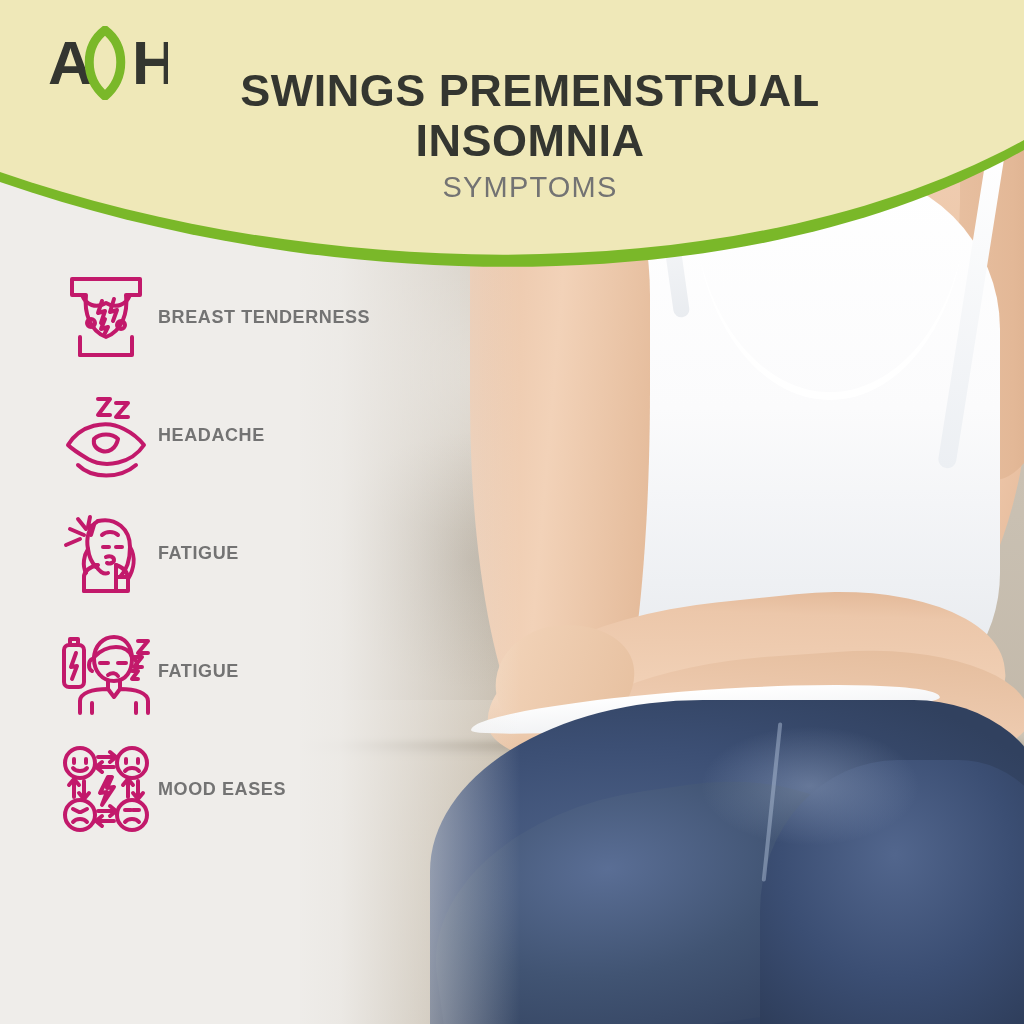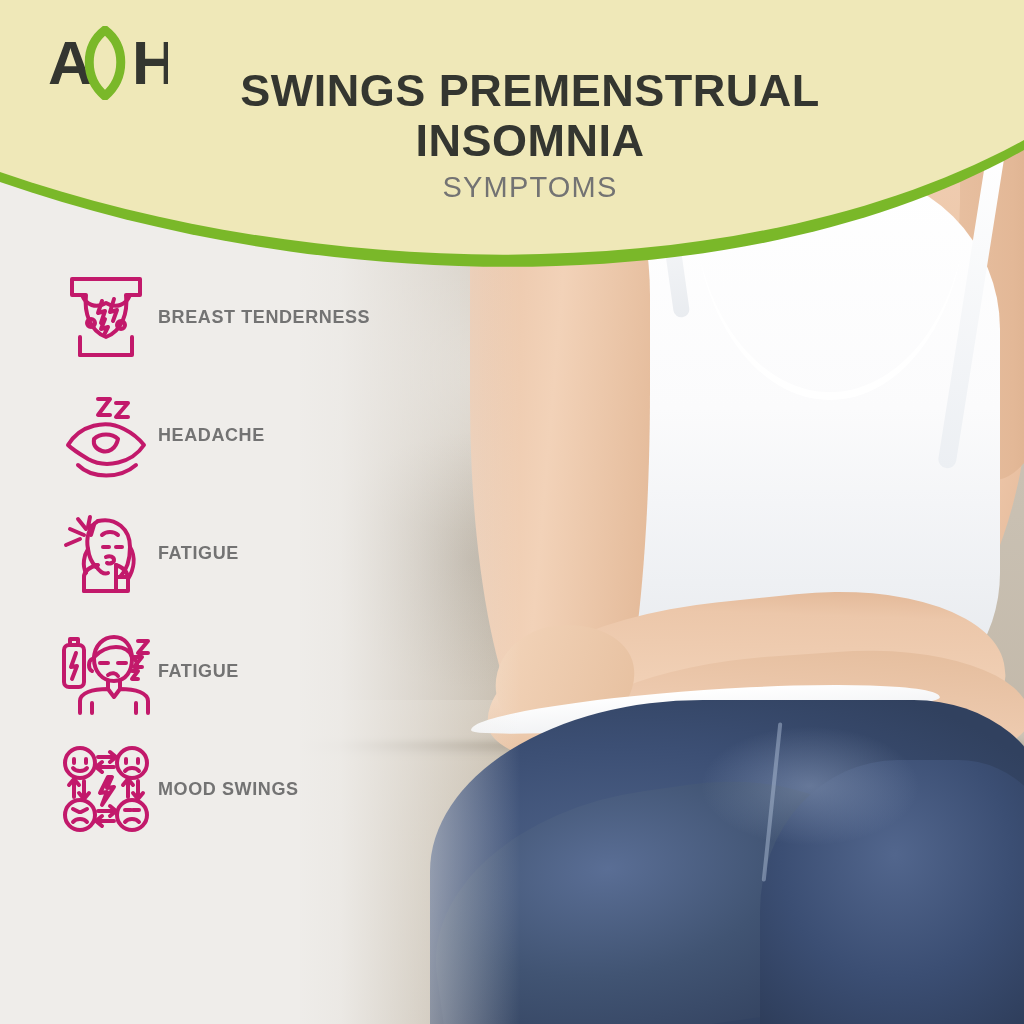--- a/index.html
+++ b/index.html
@@ -389,18 +389,18 @@
           <path d="M65,44 L70,38 L75,44"></path>
 
           <path d="M40,80 H56"></path>
           <path d="M44,75 L38,80 L44,85"></path>
           <path d="M40,70 H56"></path>
           <path d="M52,65 L58,70 L52,75"></path>
 
           <path d="M50,36 L42,52 L49,51 L44,64 L56,46 L49,47 L54,36 Z"></path>
         </svg>
       </div>
-      <div class="sym-label">MOOD SWINGS</div>
+      <div class="sym-label">MOOD EASES</div>
     </div>
 
 
   </div>
 </div>
 
 </body></html>

